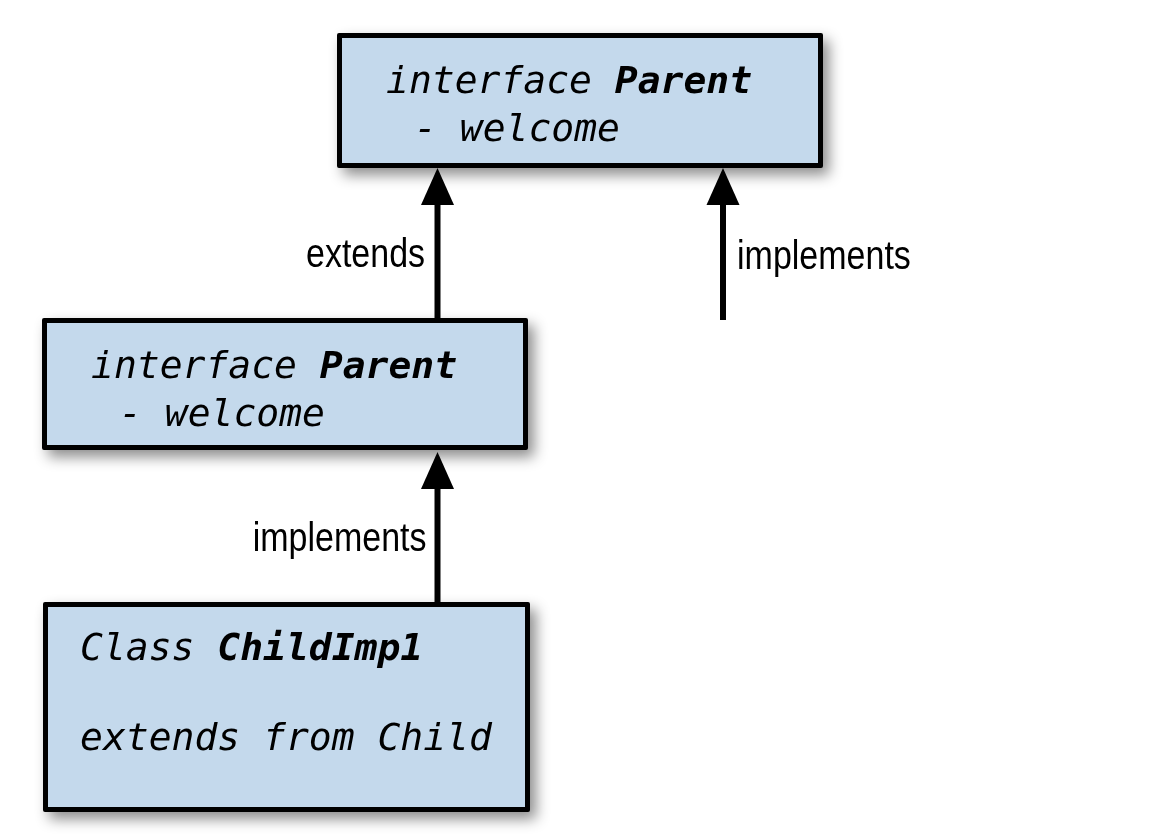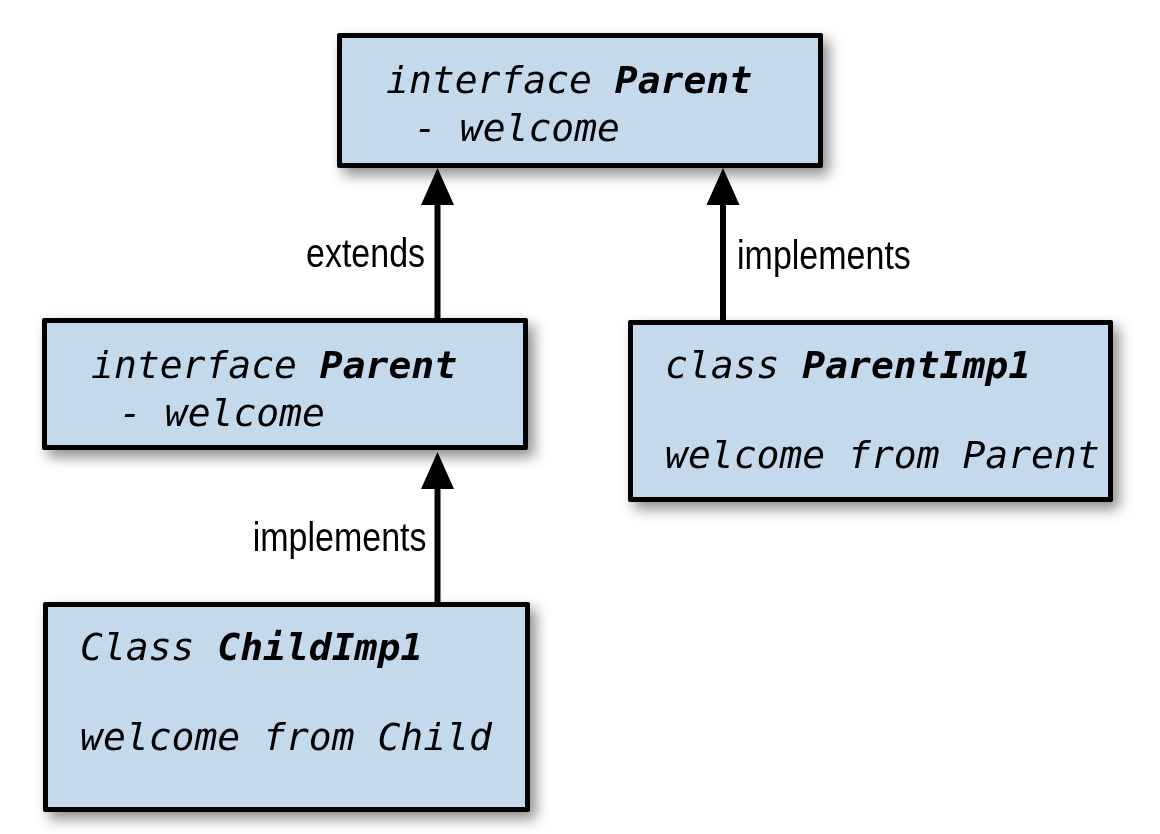--- a/index.html
+++ b/index.html
@@ -84,33 +84,26 @@
   </div>
 
   <div class="box interface-box" style="left:42px; top:318px; width:486px; height:132px;">
     <div class="line1">
       <span class="kw">interface</span>
       <span class="nm">Parent</span>
     </div>
     <div class="member">- welcome</div>
   </div>
 
-  <div class="box class-box" style="left:628px; top:320px; width:485px; height:182px;">
-    <div class="line1">
-      <span class="kw">class</span>
-      <span class="nm">ParentImp1</span>
-    </div>
-    <div class="message">welcome from Parent</div>
-  </div>
 
   <div class="box class-box" style="left:43px; top:602px; width:487px; height:210px;">
     <div class="line1">
       <span class="kw">Class</span>
       <span class="nm">ChildImp1</span>
     </div>
-    <div class="message">welcome from Child</div>
+    <div class="message">extends from Child</div>
   </div>
 
   <div class="arrow-label align-right" style="right:735px; top:230px;">extends</div>
   <div class="arrow-label align-left" style="left:737px; top:232px;">implements</div>
   <div class="arrow-label align-right" style="right:733px; top:514px;">implements</div>
 
 </div>
 
 </body></html>

